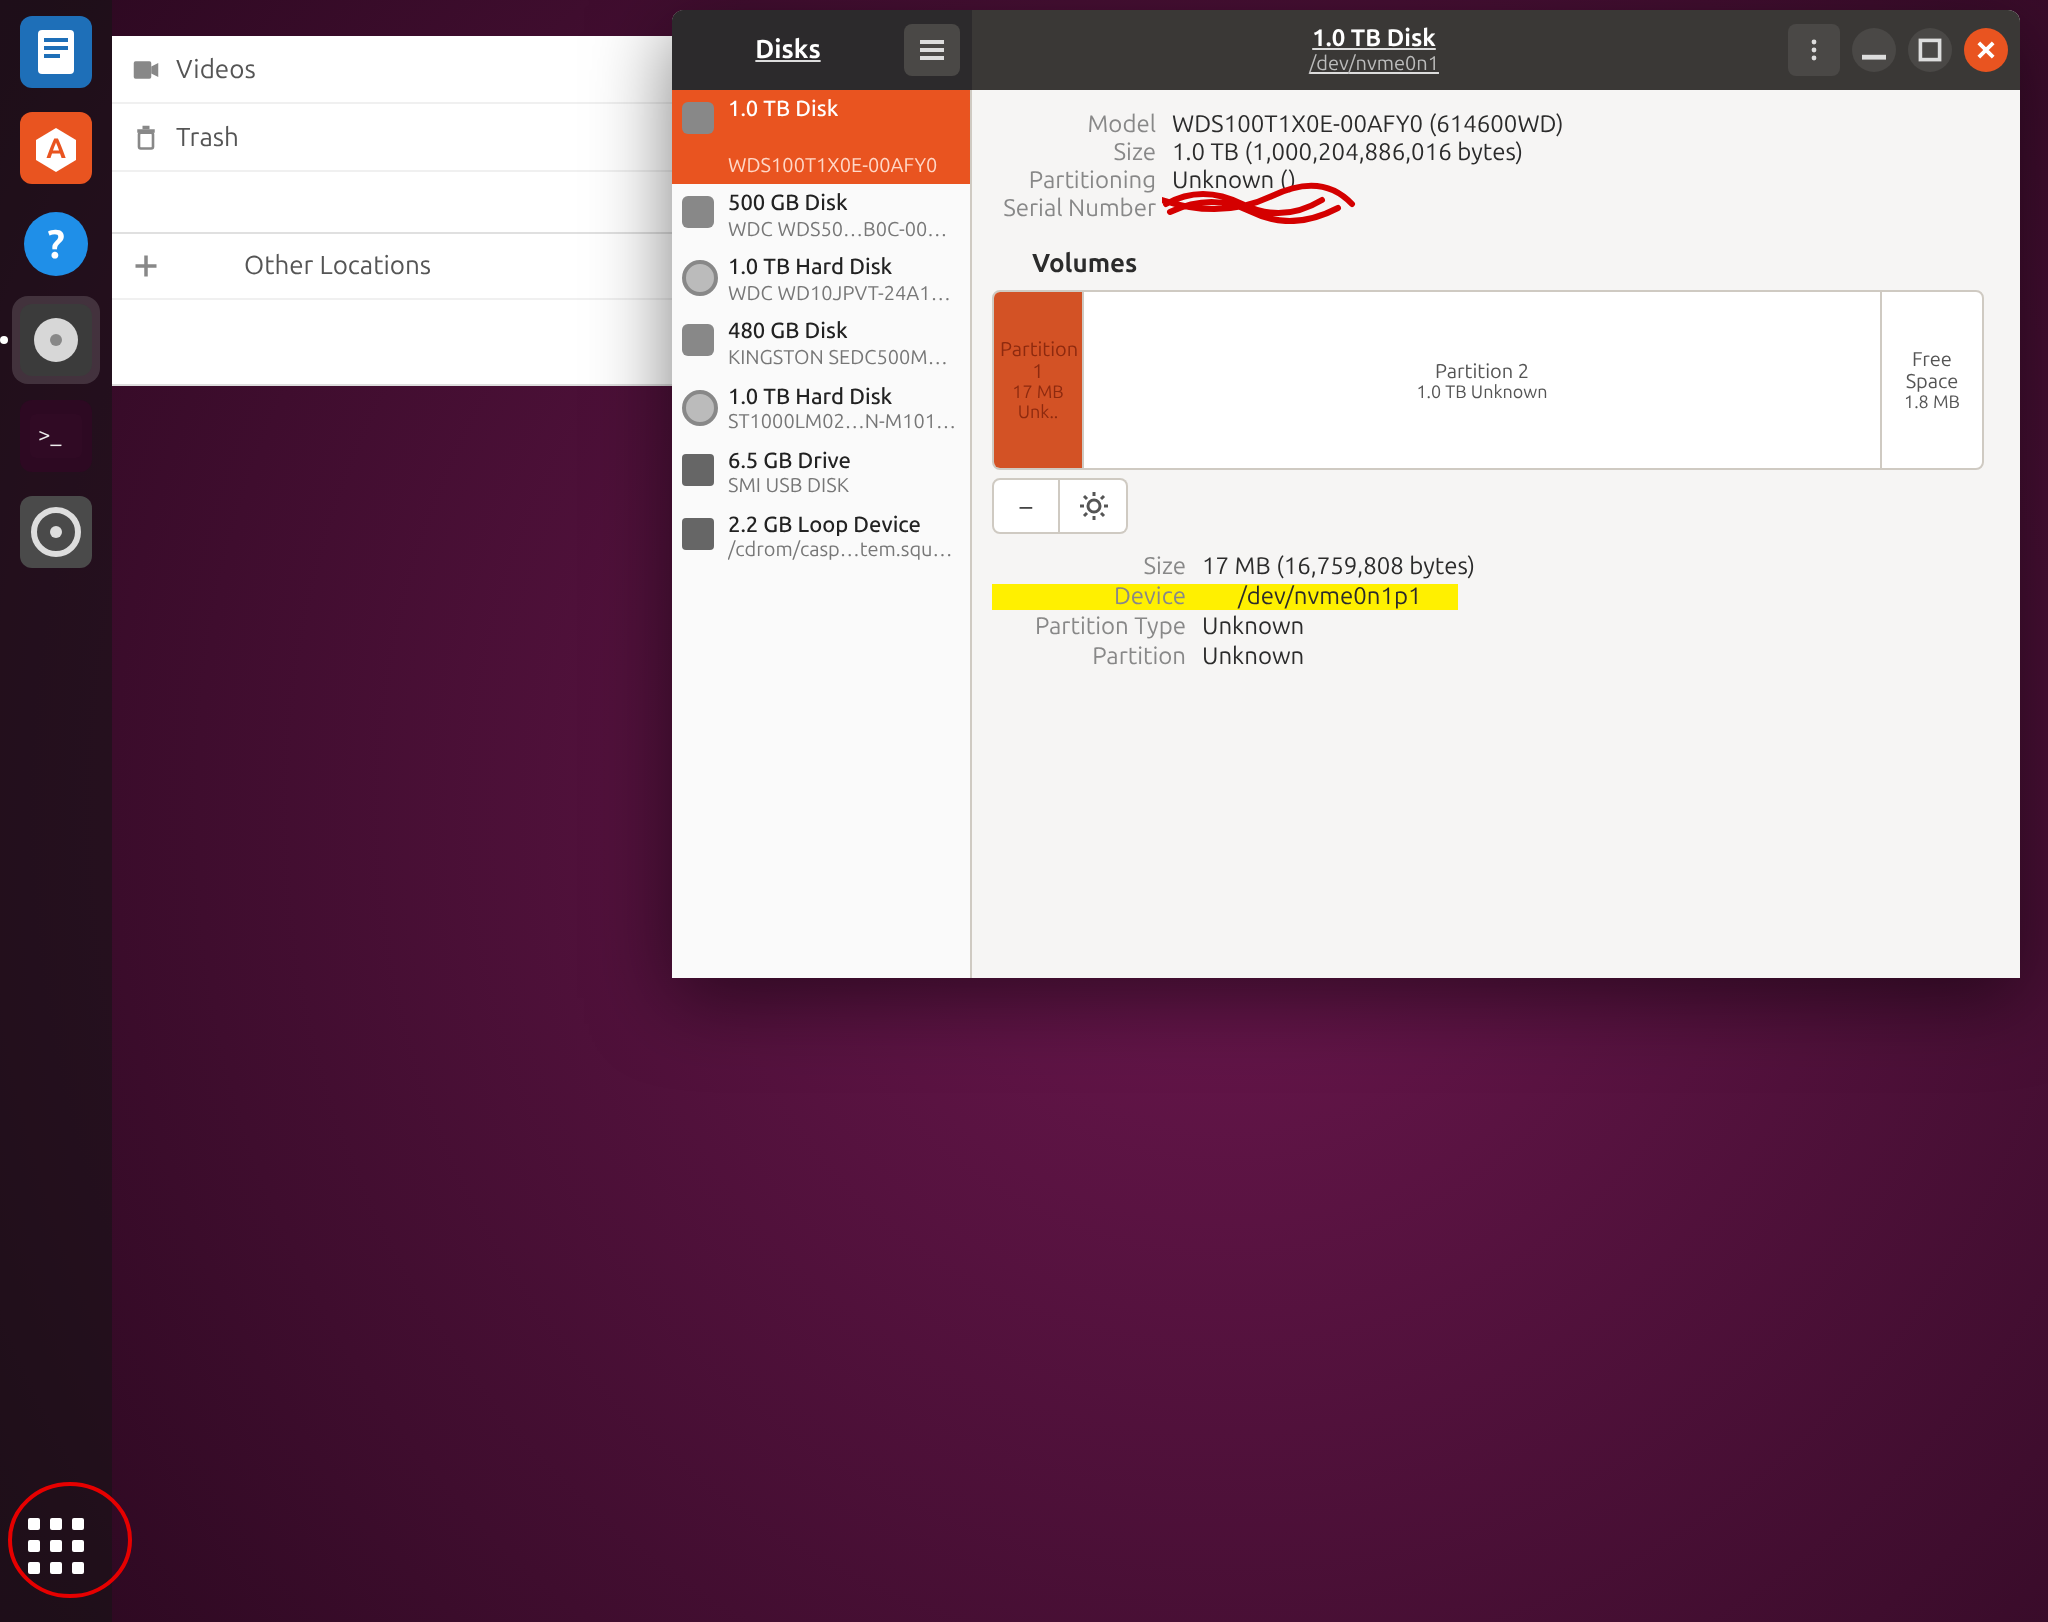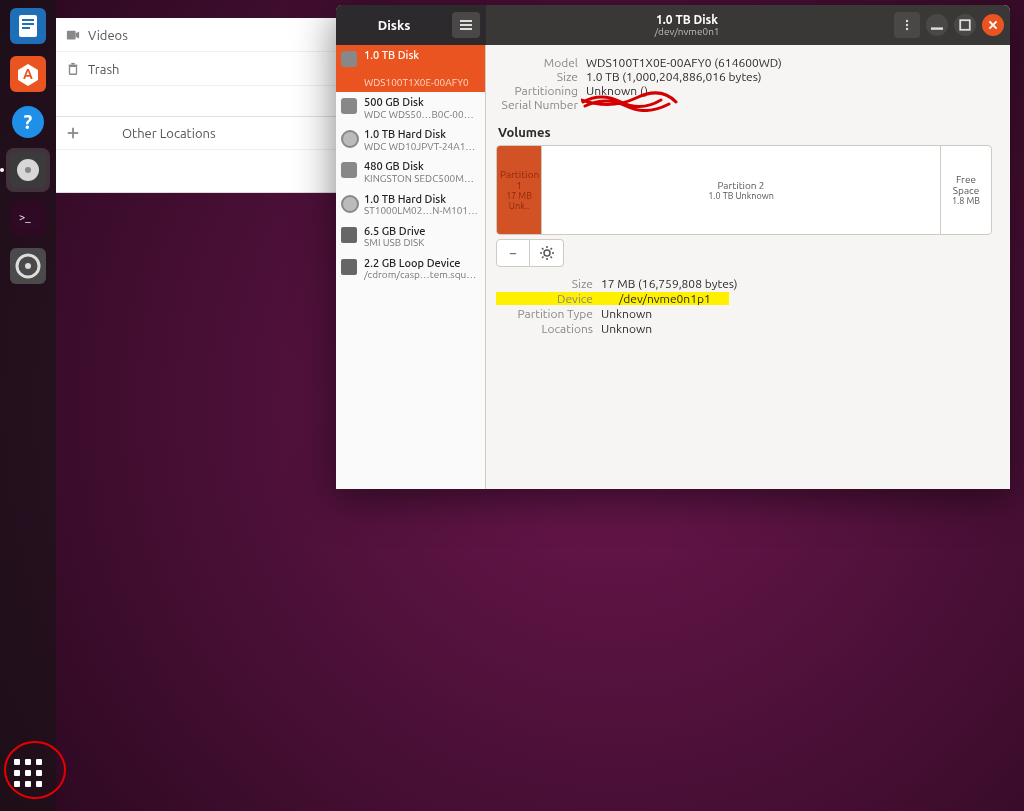--- a/index.html
+++ b/index.html
@@ -29,21 +29,21 @@
   .dock .app-grid span{background:#fff;border-radius:1px;}
 
   
   .files-window{position:absolute;left:56px;top:18px;width:280px;height:175px;background:var(--files-bg);border-bottom:1px solid #ddd;z-index:1;}
   .files-row{display:flex;align-items:center;height:34px;padding:0 10px;color:#555;font-size:13px;gap:8px;border-bottom:1px solid #f0f0f0;}
   .files-row svg{width:14px;height:14px;fill:#888;}
   .files-row:last-child{border-top:1px solid #e0e0e0;gap:42px;}
 
   
   .disks-window{position:absolute;left:336px;top:5px;width:674px;height:484px;background:var(--light-grey);border-radius:6px 6px 0 0;box-shadow:0 10px 40px rgba(0,0,0,0.5);z-index:3;display:flex;flex-direction:column;overflow:hidden;}
-  .disks-header{height:40px;background:var(--window-grey);display:flex;align-items:stretch;color:#ddd;font-size:13px;}
+  .disks-header{height:40px;background:var(--window-grey);display:flex;align-items:stretch;color:#ddd;font-size:13px;text-decoration:underline;}
   .hdr-left{width:150px;background:#2c2a2c;display:flex;align-items:center;justify-content:space-between;padding:0 6px 0 0;}
   .hdr-left .title{flex:1;text-align:center;font-weight:600;color:#fff;}
   .hdr-left .ham{width:28px;height:26px;border-radius:4px;background:#4a4846;display:flex;align-items:center;justify-content:center;}
   .hdr-center{flex:1;display:flex;flex-direction:column;align-items:center;justify-content:center;line-height:1.1;}
   .hdr-center .t1{color:#fff;font-weight:600;font-size:12px;}
   .hdr-center .t2{color:#bbb;font-size:10px;}
   .hdr-right{display:flex;align-items:center;gap:6px;padding:0 6px;}
   .hdr-btn{width:26px;height:26px;border-radius:4px;background:#4a4846;display:flex;align-items:center;justify-content:center;}
   .win-ctrl{width:22px;height:22px;border-radius:50%;display:flex;align-items:center;justify-content:center;}
   .win-ctrl.min,.win-ctrl.max{background:#4a4846;}
@@ -62,21 +62,21 @@
   .disk-item.selected .d1{color:#fff;}
   .disk-item.selected .d2{color:#ffd8c8;margin-top:15px;}
 
   .disk-detail{flex:1;padding:10px 18px 10px 10px;overflow:hidden;font-size:13px;color:var(--text-dark);}
   .kv{display:flex;margin:1px 0;}
   .kv .k{width:90px;text-align:right;color:var(--text-muted);padding-right:8px;font-size:12px;}
   .kv .v{font-size:12px;}
   .scribble{position:relative;}
   .scribble svg{position:absolute;left:-5px;top:-8px;}
 
-  .vol-head{font-weight:700;margin:14px 0 6px 2px;font-size:13px;}
+  .vol-head{font-weight:700;margin:14px 0 6px 20px;font-size:13px;}
   .vol-bar{display:flex;height:90px;border:1px solid var(--border-grey);border-radius:4px;overflow:hidden;background:#fff;}
   .vol-seg{display:flex;flex-direction:column;justify-content:center;font-size:10px;color:#555;border-right:1px solid var(--border-grey);text-align:center;padding:0 3px;}
   .vol-seg:last-child{border-right:none;}
   .vol-seg.sel{background:#d35225;color:#8d2a0f;}
   .vol-seg .sn{font-size:10px;}
   .vol-seg .ss{font-size:9px;}
 
   .vol-actions{display:flex;gap:0;margin-top:4px;}
   .vol-actions .btn{width:34px;height:28px;border:1px solid var(--border-grey);background:#fff;display:flex;align-items:center;justify-content:center;font-size:14px;color:#444;}
   .vol-actions .btn:first-child{border-radius:4px 0 0 4px;}
@@ -321,19 +321,19 @@
           </div>
         <div class="kv2">
             <span class="k hl">Device</span>
             <span class="v hl">/dev/nvme0n1p1</span>
           </div>
         <div class="kv2">
             <span class="k">Partition Type</span>
             <span class="v">Unknown</span>
           </div>
         <div class="kv2">
-            <span class="k">Locations</span>
+            <span class="k">Partition</span>
             <span class="v">Unknown</span>
           </div>
       </div>
     </div>
   </div>
 </div>
 
 </body></html>

